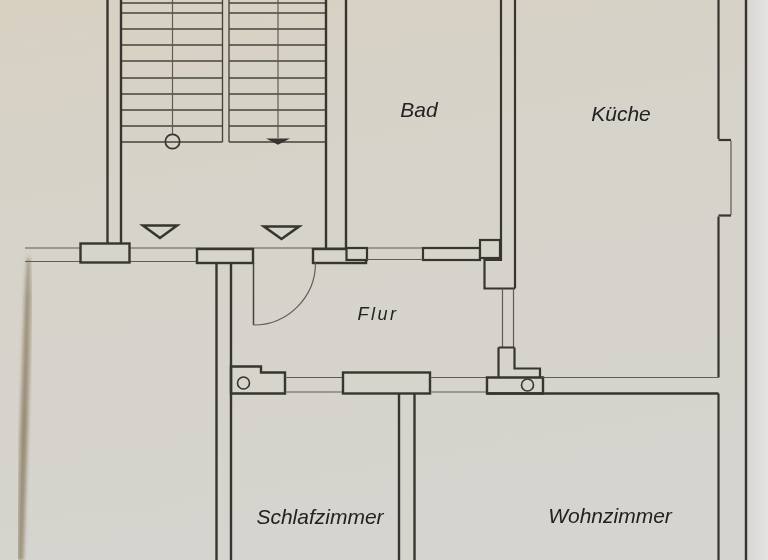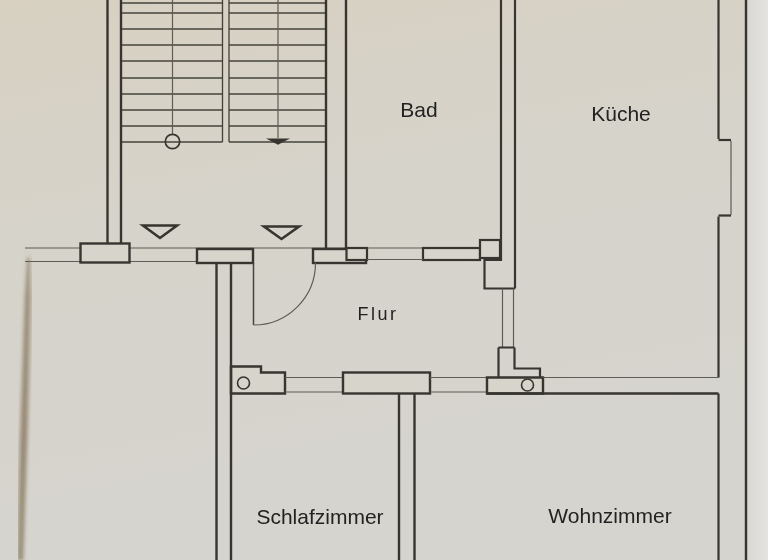--- a/index.html
+++ b/index.html
@@ -2,20 +2,21 @@
 <html><head>
 <meta charset="utf-8">
 <style>
   html, body { margin: 0; padding: 0; }
   .stage {
     position: relative;
     width: 768px;
     height: 560px;
     overflow: hidden;
     background: #ef4444;
+    font-style: italic;
   }
   svg { display: block; }
   .wall   { stroke: #37352f; stroke-width: 2.4; fill: none; }
   .wall2  { stroke: #37352f; stroke-width: 2.2; fill: none; }
   .thin   { stroke: #5e5c54; stroke-width: 1.2; fill: none; }
   .step   { stroke: #45443c; stroke-width: 1.35; fill: none; }
   .rail   { stroke: #45443c; stroke-width: 1.35; fill: none; }
   .pier   { fill: #d6d4cb; stroke: #37352f; stroke-width: 2.4; }
   .seg    { fill: #d6d4cb; stroke: #37352f; stroke-width: 2.2; }
   .sym    { stroke: #37352f; fill: none; }

